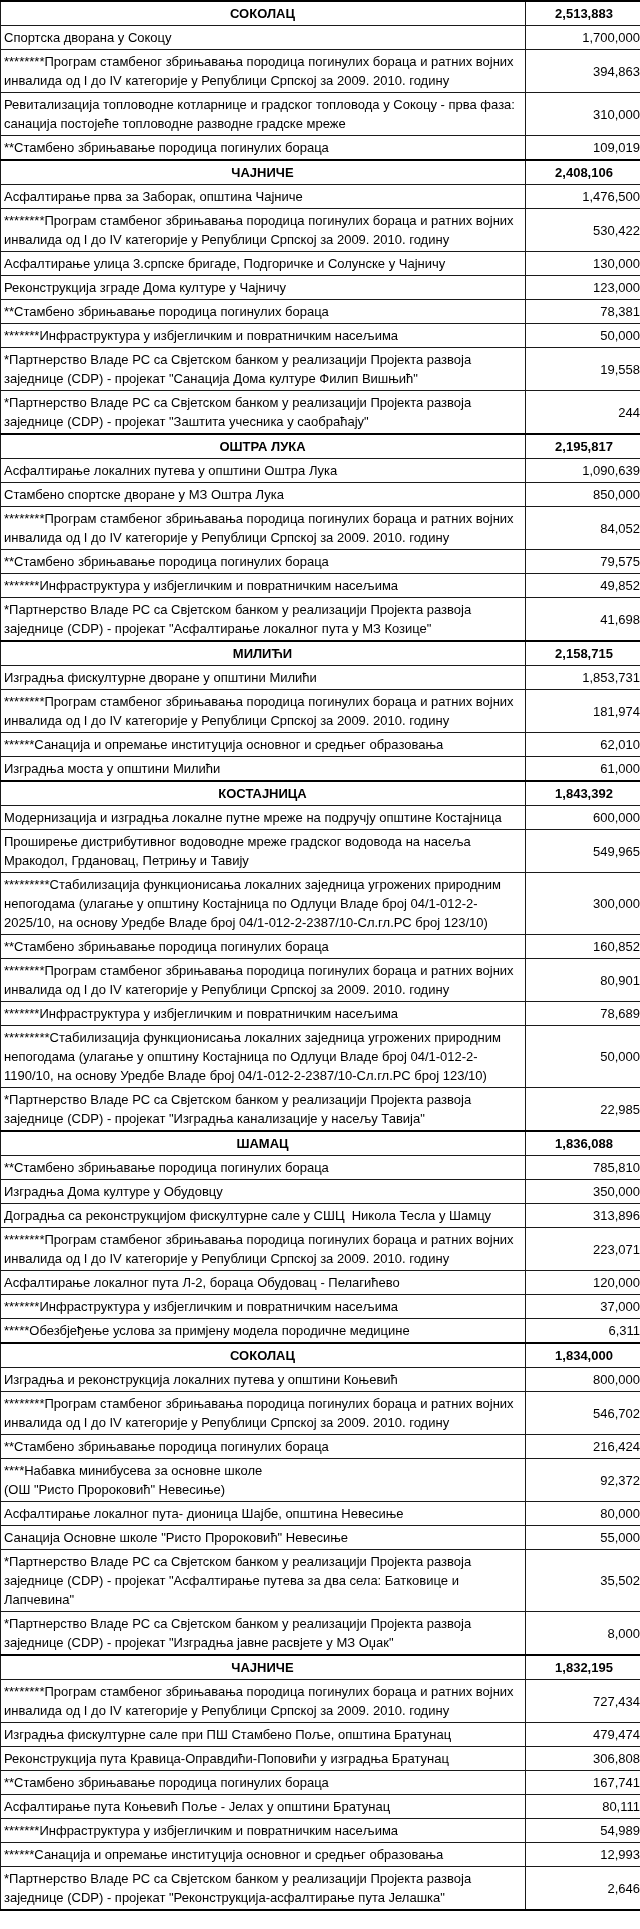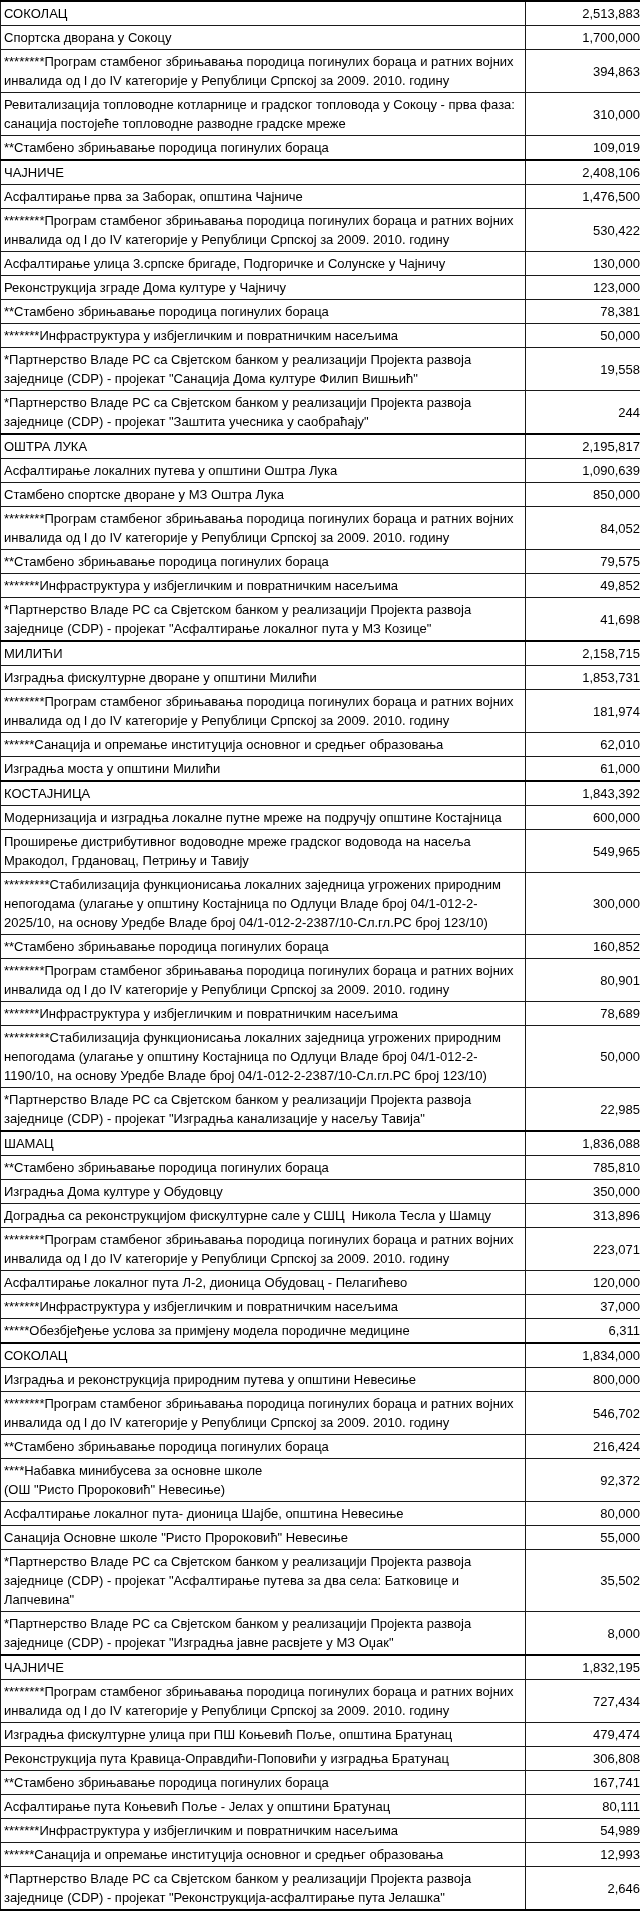--- a/index.html
+++ b/index.html
@@ -30,22 +30,23 @@
     white-space: pre-wrap;
     word-wrap: break-word;
   }
   td.amount {
     width: 112px;
     padding: 2px 4px 2px 2px;
     text-align: right;
     white-space: nowrap;
   }
   tr.section-row td {
-    font-weight: normal;
+    font-weight: bold;
     border-top: 2.5px solid #000000;
+    text-align: center;
   }
   tr:first-child td { border-top: 2.5px solid #000000; }
   tr:last-child td { border-bottom: 2.5px solid #000000; }
 </style>
 </head>
 <body>
 
 <table class="budget">
   <tbody>
       <tr class="section-row">
@@ -202,37 +203,37 @@
       </tr>
       <tr>
         <td class="label">Доградња са реконструкцијом фискултурне сале у СШЦ  Никола Тесла у Шамцу</td>
         <td class="amount">313,896</td>
       </tr>
       <tr>
         <td class="label">********Програм стамбеног збрињавања породица погинулих бораца и ратних војних инвалида од I до IV категорије у Републици Српској за 2009. 2010. годину</td>
         <td class="amount">223,071</td>
       </tr>
       <tr>
-        <td class="label">Асфалтирање локалног пута Л-2, дионица Обудовац - Пелагићево</td>
+        <td class="label">Асфалтирање локалног пута Л-2, бораца Обудовац - Пелагићево</td>
         <td class="amount">120,000</td>
       </tr>
       <tr>
         <td class="label">*******Инфраструктура у избјегличким и повратничким насељима</td>
         <td class="amount">37,000</td>
       </tr>
       <tr>
         <td class="label">*****Обезбјеђење услова за примјену модела породичне медицине</td>
         <td class="amount">6,311</td>
       </tr>
       <tr class="section-row">
         <td class="label">СОКОЛАЦ</td>
         <td class="amount">1,834,000</td>
       </tr>
       <tr>
-        <td class="label">Изградња и реконструкција природним путева у општини Невесиње</td>
+        <td class="label">Изградња и реконструкција локалних путева у општини Коњевић</td>
         <td class="amount">800,000</td>
       </tr>
       <tr>
         <td class="label">********Програм стамбеног збрињавања породица погинулих бораца и ратних војних инвалида од I до IV категорије у Републици Српској за 2009. 2010. годину</td>
         <td class="amount">546,702</td>
       </tr>
       <tr>
         <td class="label">**Стамбено збрињавање породица погинулих бораца</td>
         <td class="amount">216,424</td>
       </tr>
@@ -259,21 +260,21 @@
       </tr>
       <tr class="section-row">
         <td class="label">ЧАЈНИЧЕ</td>
         <td class="amount">1,832,195</td>
       </tr>
       <tr>
         <td class="label">********Програм стамбеног збрињавања породица погинулих бораца и ратних војних инвалида од I до IV категорије у Републици Српској за 2009. 2010. годину</td>
         <td class="amount">727,434</td>
       </tr>
       <tr>
-        <td class="label">Изградња фискултурне улица при ПШ Коњевић Поље, општина Братунац</td>
+        <td class="label">Изградња фискултурне сале при ПШ Стамбено Поље, општина Братунац</td>
         <td class="amount">479,474</td>
       </tr>
       <tr>
         <td class="label">Реконструкција пута Кравица-Оправдићи-Поповићи у изградња Братунац</td>
         <td class="amount">306,808</td>
       </tr>
       <tr>
         <td class="label">**Стамбено збрињавање породица погинулих бораца</td>
         <td class="amount">167,741</td>
       </tr>

